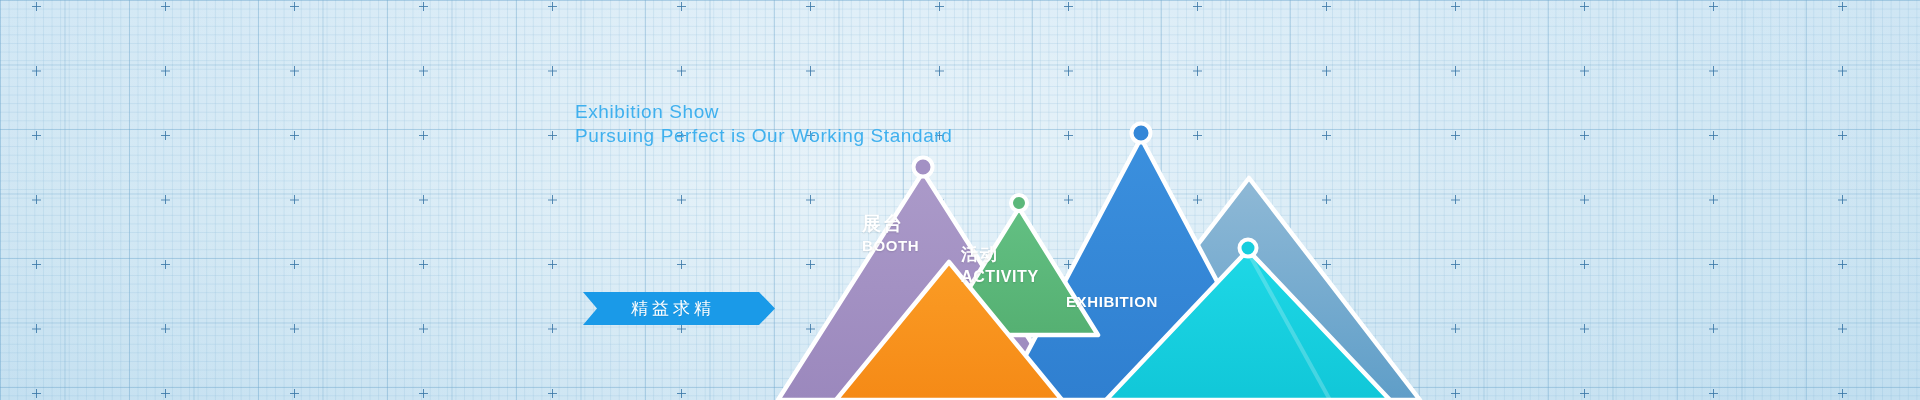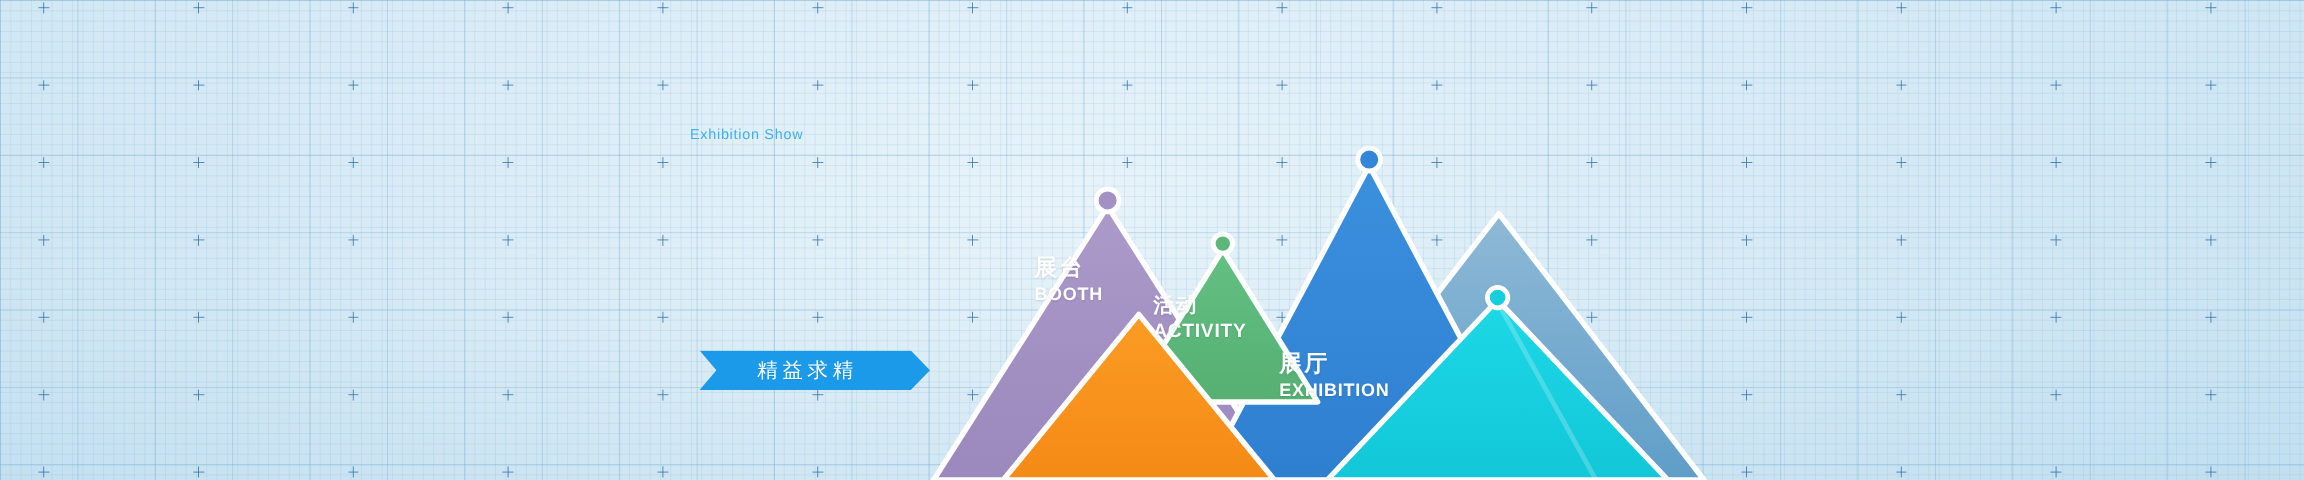--- a/index.html
+++ b/index.html
@@ -61,21 +61,21 @@
     font-size:38px;
     line-height:46px;
     letter-spacing:9px;
     font-weight:400;
     white-space:nowrap;
   }
   .headline .ln{display:block;}
   .sub{
     margin-top:16px;
     color:#3fb0ee;
-    font-size:12px;
+    font-size:19px;
     line-height:24px;
     letter-spacing:.6px;
     white-space:nowrap;
   }
   .sub .ln{display:block;}
 
   
   .banner{
     position:absolute;left:583px;top:292px;
     width:192px;height:33px;
@@ -183,28 +183,28 @@
       <span class="en">BOOTH</span>
     </div>
 
 
     <div class="peak-label small" style="left:961px;top:243px;width:118px;">
       <span class="cn">活动</span>
       <span class="en">ACTIVITY</span>
     </div>
 
     <div class="peak-label" style="left:1066px;top:292px;width:150px;">
-      <span class="cn">展厅</span>
       <span class="en">EXHIBITION</span>
     </div>
   </div>
 
   <div class="copy">
     <div class="sub">
       <span class="ln">Exhibition Show</span>
+      <span class="ln">Pursuing Perfect is Our Working Standard</span>
     </div>
   </div>
 
   <div class="banner">
     <span>精益求精</span>
   </div>
 
 </div>
 
 </body></html>

